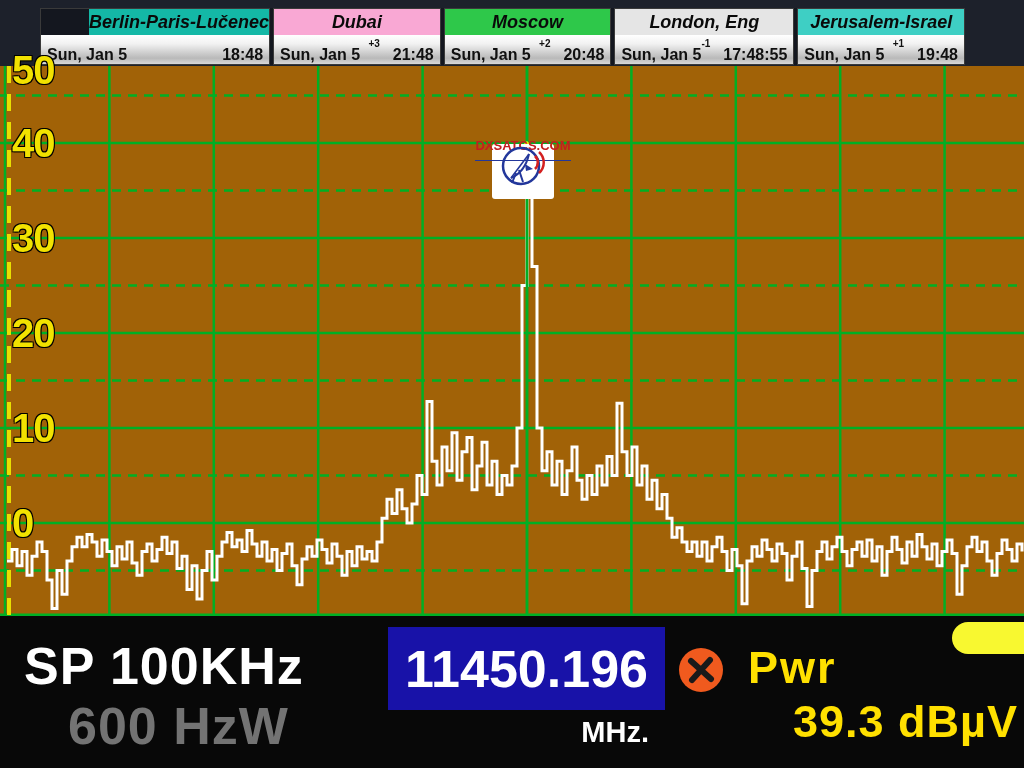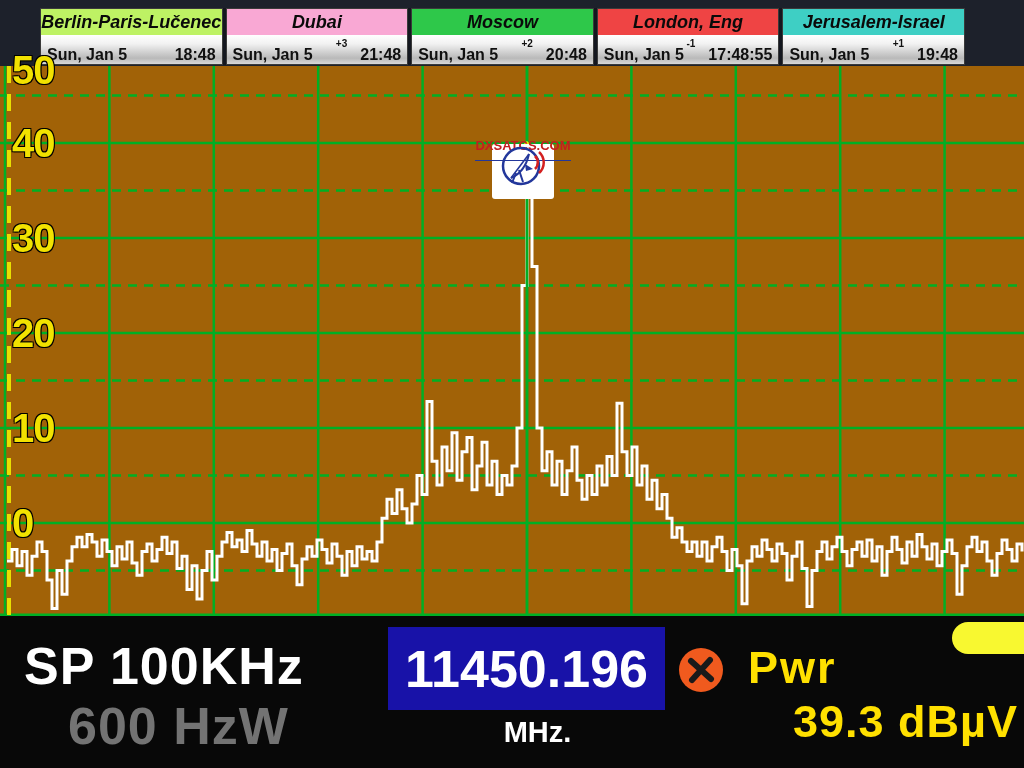--- a/index.html
+++ b/index.html
@@ -27,34 +27,34 @@
   .logo{position:absolute;left:492px;top:78px;width:62px;height:55px;background:#ffffff;border-radius:3px;
     display:flex;flex-direction:column;align-items:center;justify-content:flex-start;}
   .logo-text{font-size:13px;font-weight:bold;color:#c41f1f;letter-spacing:0;line-height:8px;border-bottom:1.5px solid #23379b;padding-bottom:10px;margin-top:-2px;}
 
   
   .infobar{position:absolute;left:0;top:616px;width:1024px;height:159px;background:#080808;}
   .sp-label{position:absolute;left:24px;top:20px;font-size:52px;font-weight:bold;color:#ffffff;letter-spacing:1px;}
   .bw-label{position:absolute;left:24px;top:80px;font-size:52px;font-weight:bold;color:#737373;letter-spacing:1px;margin-left:44px;}
   .freq-box{position:absolute;left:388px;top:11px;width:277px;height:83px;display:flex;align-items:center;justify-content:center;}
   .freq-value{font-size:52px;font-weight:bold;color:#ffffff;letter-spacing:0;}
-  .freq-unit{position:absolute;left:399px;top:100px;width:277px;text-align:center;font-size:29px;font-weight:bold;color:#ffffff;}
+  .freq-unit{position:absolute;left:372px;top:100px;width:277px;text-align:right;font-size:29px;font-weight:bold;color:#ffffff;}
   .x-badge{position:absolute;left:678px;top:31px;width:46px;height:46px;cursor:pointer;}
   .pwr-label{position:absolute;left:748px;top:26px;font-size:45px;font-weight:bold;color:#ffe000;letter-spacing:2px;}
   .pwr-value{position:absolute;left:700px;top:80px;width:318px;text-align:right;font-size:45px;font-weight:bold;color:#ffe000;letter-spacing:1px;}
   .pill{position:absolute;left:952px;top:6px;width:86px;height:32px;border-radius:16px;}
 </style>
 </head>
 <body>
 
 <div class="screen">
 
   <div class="clockbar">
     <div class="clock-panel">
-      <div class="clock-head" style="background: #bef264;">Berlin-Paris-Lučenec</div>
+      <div class="clock-head" style="background: #14b8a6; margin-left: 48px;">Berlin-Paris-Lučenec</div>
       <div class="clock-body">
         <span class="clock-date">Sun, Jan 5</span>
         <span class="clock-spacer"></span>
         <span class="clock-offset"></span>
         <span class="clock-time">18:48</span>
       </div>
     </div>
     <div class="clock-panel">
       <div class="clock-head" style="background: #f9a8d4;">Dubai</div>
       <div class="clock-body">
@@ -67,21 +67,21 @@
     <div class="clock-panel">
       <div class="clock-head" style="background: rgb(46, 200, 74);">Moscow</div>
       <div class="clock-body">
         <span class="clock-date">Sun, Jan 5</span>
         <span class="clock-spacer"></span>
         <span class="clock-offset">+2</span>
         <span class="clock-time">20:48</span>
       </div>
     </div>
     <div class="clock-panel">
-      <div class="clock-head" style="background: #ef4444;">London, Eng</div>
+      <div class="clock-head" style="background: #e5e5e5;">London, Eng</div>
       <div class="clock-body">
         <span class="clock-date">Sun, Jan 5</span>
         <span class="clock-spacer"></span>
         <span class="clock-offset">-1</span>
         <span class="clock-time">17:48:55</span>
       </div>
     </div>
     <div class="clock-panel">
       <div class="clock-head" style="background: rgb(62, 207, 196);">Jerusalem-Israel</div>
       <div class="clock-body">

